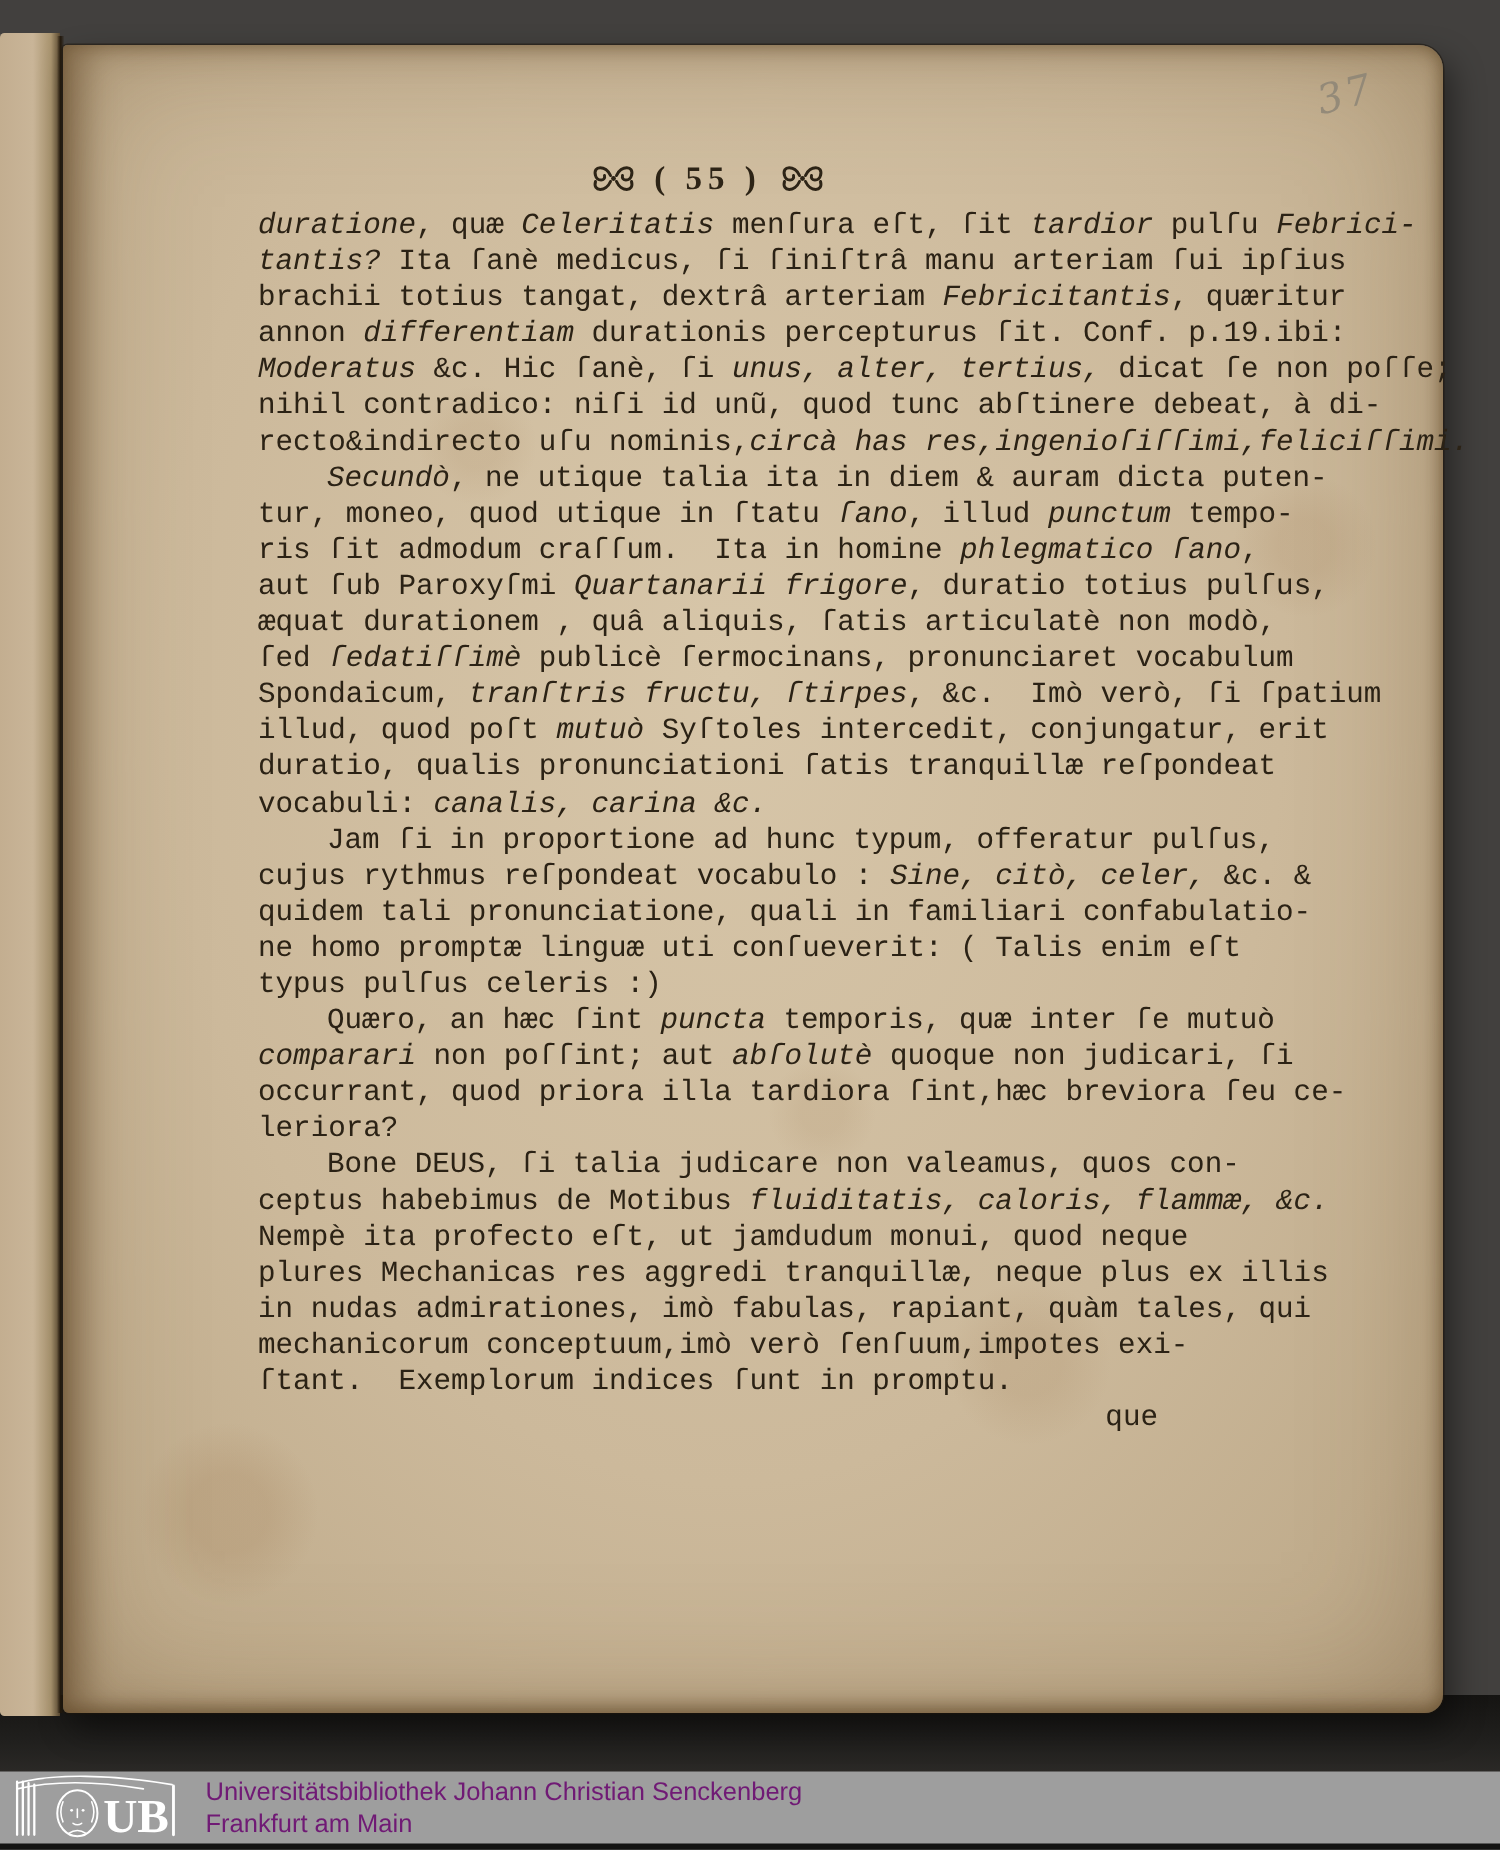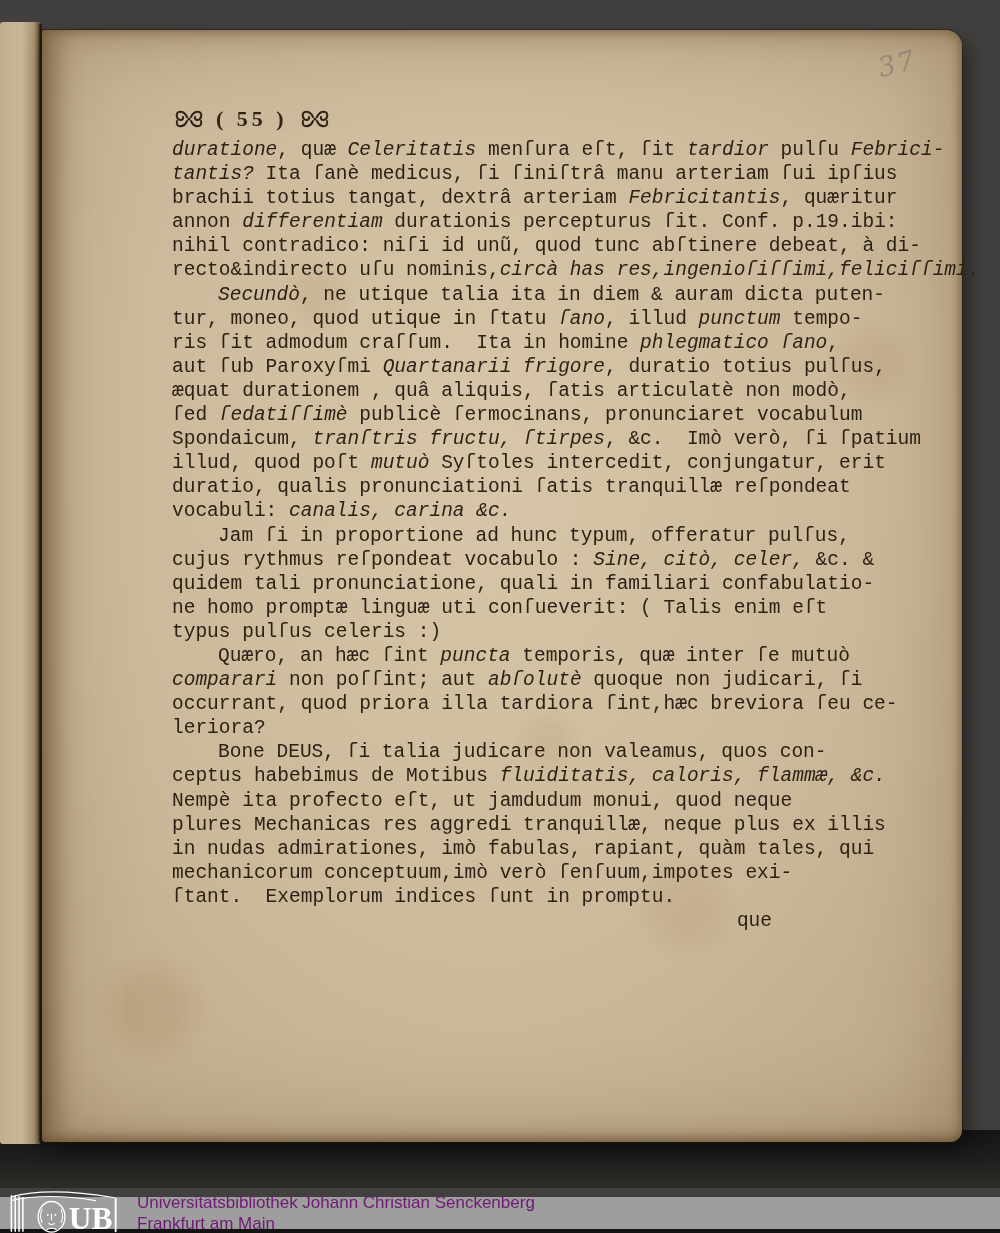--- a/index.html
+++ b/index.html
@@ -45,21 +45,21 @@
   
   .folio {
     position:absolute; left:878px; top:48px;
     font-family:"DejaVu Serif",serif; font-style:italic;
     font-size:27px; letter-spacing:2px; color:#8d8576; opacity:.85;
     transform:rotate(-14deg);
   }
   
   .pagehead {
     position:absolute; left:172px; top:106px; width:600px;
-    display:flex; align-items:center; gap:10px;
+    display:flex; align-items:center; justify-content:center; gap:10px;
     color:#2d2416;
   }
   .pagehead .num {
     font-size:22px; letter-spacing:4px; font-weight:bold; color:#2d2416;
   }
   .orn { display:block; }
   .orn.flip { transform:scaleX(-1); }
   
   .textblock {
     position:absolute; left:172px; top:138px; width:600px;
@@ -68,21 +68,21 @@
   .line {
     height:24.1px; line-height:24.1px; white-space:nowrap;
     text-align:justify; text-align-last:justify;font-family:Liberation Mono, monospace;
   }
   .line.end   { text-align-last:left; }
   .line.right { text-align-last:right; }
   .line.ind   { text-indent:46px; }
   .line em    { font-style:italic; font-weight:normal; }
   
   .footer {
-    position:absolute; left:0; bottom:0; width:1000px; height:36px;
+    position:absolute; left:0; bottom:0; width:1000px; height:52px;
     box-sizing:border-box; background:#9e9e9e; border-bottom:4px solid #131312;
     display:flex; align-items:center; gap:14px; padding-left:5px;
   }
   .footer-logo { display:flex; align-items:center; }
   .footer-text {
     color:#701a75; font-family:"Liberation Sans","DejaVu Sans",sans-serif;
     font-size:17px; line-height:21px; font-weight:400;
   }
 </style>
 </head>
@@ -114,20 +114,21 @@
       <path d="M19 13 C22 20 31 20 29 13"></path>
       <circle cx="17" cy="11" r="1.6" fill="#2d2416" stroke="none"></circle>
     </svg>
   </div>
 
   <div class="textblock">
       <div class="line"><em>duratione</em><span>, quæ </span><em>Celeritatis</em><span> menſura eſt, ſit </span><em>tardior</em><span> pulſu </span><em>Febrici-</em></div>
       <div class="line"><em>tantis?</em><span> Ita ſanè medicus, ſi ſiniſtrâ manu arteriam ſui ipſius</span></div>
       <div class="line"><span>brachii totius tangat, dextrâ arteriam </span><em>Febricitantis</em><span>, quæritur</span></div>
       <div class="line"><span>annon </span><em>differentiam</em><span> durationis percepturus ſit. Conf. p.19.ibi:</span></div>
+      <div class="line"><em>Moderatus</em><span> &amp;c. Hic ſanè, ſi </span><em>unus, alter, tertius,</em><span> dicat ſe non poſſe;</span></div>
       <div class="line"><span>nihil contradico: niſi id unũ, quod tunc abſtinere debeat, à di-</span></div>
       <div class="line end"><span>recto&amp;indirecto uſu nominis,</span><em>circà has res,ingenioſiſſimi,feliciſſimi.</em></div>
       <div class="line ind"><em>Secundò</em><span>, ne utique talia ita in diem &amp; auram dicta puten-</span></div>
       <div class="line"><span>tur, moneo, quod utique in ſtatu </span><em>ſano</em><span>, illud </span><em>punctum</em><span> tempo-</span></div>
       <div class="line"><span>ris ſit admodum craſſum.&nbsp;&nbsp;Ita in homine </span><em>phlegmatico ſano</em><span>,</span></div>
       <div class="line"><span>aut ſub Paroxyſmi </span><em>Quartanarii frigore</em><span>, duratio totius pulſus,</span></div>
       <div class="line"><span>æquat durationem , quâ aliquis, ſatis articulatè non modò,</span></div>
       <div class="line"><span>ſed </span><em>ſedatiſſimè</em><span> publicè ſermocinans, pronunciaret vocabulum</span></div>
       <div class="line"><span>Spondaicum, </span><em>tranſtris fructu, ſtirpes</em><span>, &amp;c.&nbsp; Imò verò, ſi ſpatium</span></div>
       <div class="line"><span>illud, quod poſt </span><em>mutuò</em><span> Syſtoles intercedit, conjungatur, erit</span></div>

